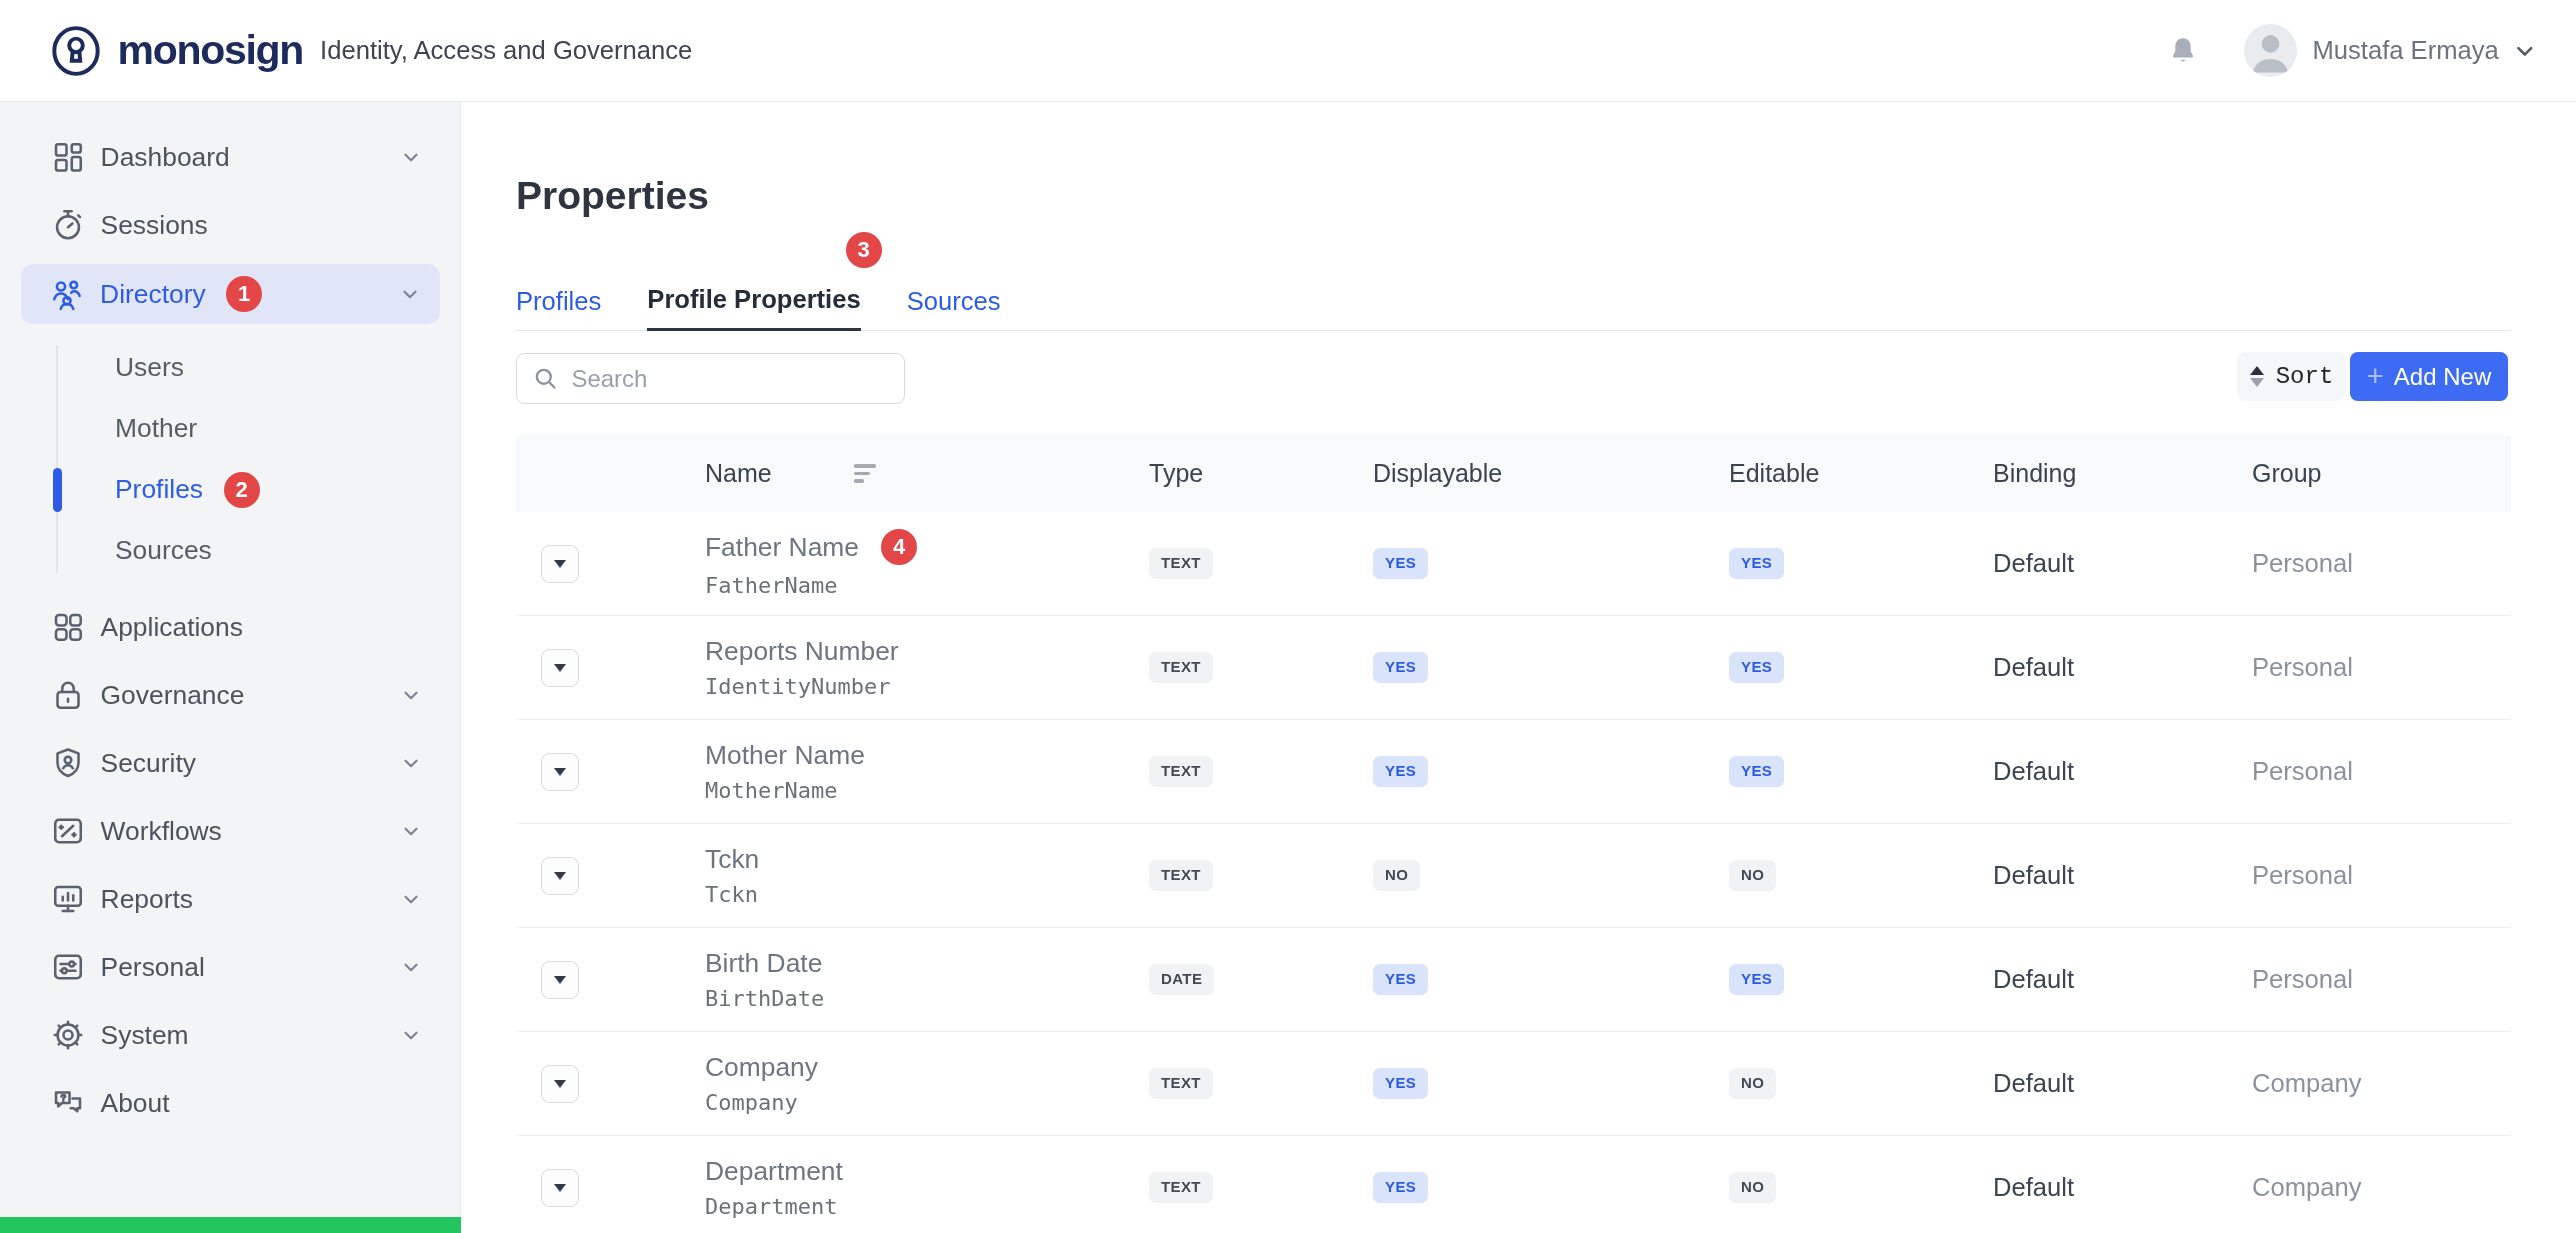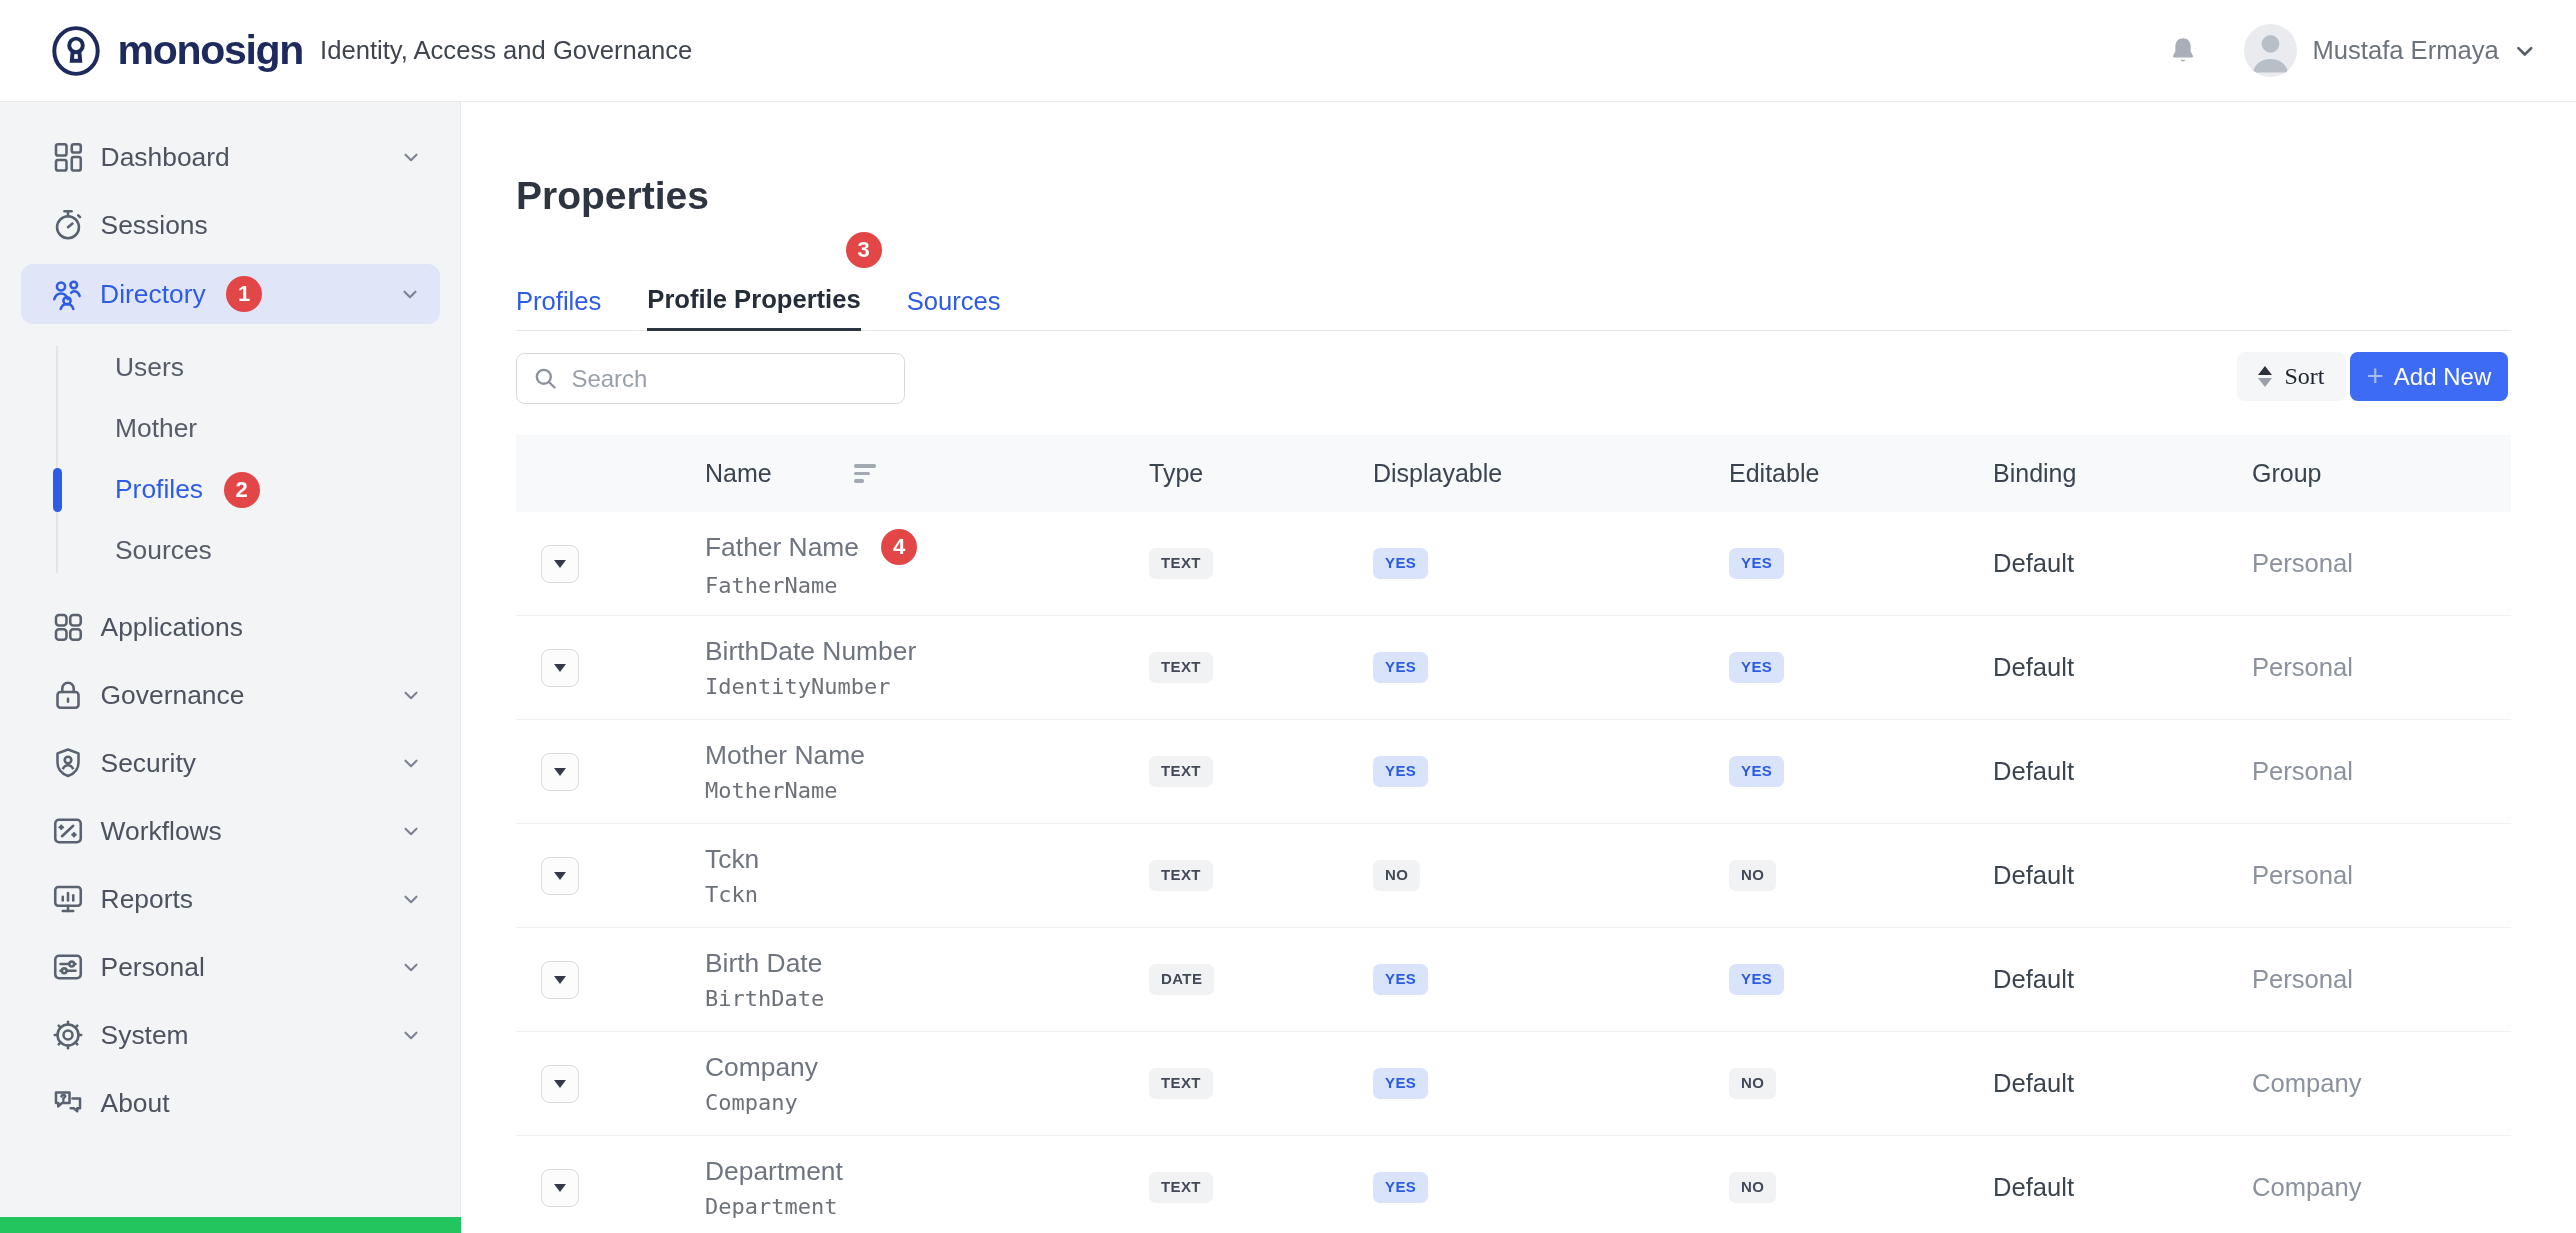--- a/index.html
+++ b/index.html
@@ -55,21 +55,21 @@
 
   .search-box { position:absolute; left:55px; top:251px; width:389px; height:51px;
                 border:1.7px solid #d5d8dd; border-radius:8.5px; background:#fff;
                 display:flex; align-items:center; padding:0 15.4px; }
   .search-box input { border:none; outline:none; font-size:24px; color:#3c434e; margin-left:12px;
                       width:100%; font-family:"Liberation Sans", sans-serif; }
   .search-box input::placeholder { color:#9aa0aa; }
 
   .btn-sort { position:absolute; left:1776px; top:250px; width:109px; height:49px; border-radius:7.7px;
               background:#f5f6f7; border:none; display:flex; align-items:center; justify-content:center;
-              font-size:24px; color:#20262f; cursor:pointer; font-family:Liberation Serif, serif; }
+              font-size:24px; color:#20262f; cursor:pointer; font-family:Liberation Mono, monospace; }
   .sort-glyph { display:flex; flex-direction:column; margin-right:12px; }
   .tri-up { width:0; height:0; border-left:7.7px solid transparent; border-right:7.7px solid transparent;
             border-bottom:9.4px solid #2a313d; margin-bottom:3.4px; }
   .tri-down { width:0; height:0; border-left:7.7px solid transparent; border-right:7.7px solid transparent;
               border-top:9.4px solid #9aa0a8; }
   .btn-add { position:absolute; left:1889px; top:250px; width:158px; height:49px; border-radius:7.7px;
              background:#3d6bf3; border:none; display:flex; align-items:center; justify-content:center;
              font-size:24px; color:#fff; font-weight:500; cursor:pointer; font-family:"Liberation Sans", sans-serif; }
   .plus { color:rgba(255,255,255,.55); font-size:29px; font-weight:400; margin-right:10.2px; line-height:1; }
 
@@ -429,21 +429,21 @@
       </div>
 
       <div class="tgrid trow">
         <div class="action-cell">
             <button class="row-btn">
               <span class="caret"></span>
             </button>
           </div>
         <div>
           <div class="name-line">
-              <span>BirthDate Number</span>
+              <span>Reports Number</span>
             </div>
           <div class="name-key">IdentityNumber</div>
         </div>
         <div><span class="pill neutral">TEXT</span></div>
         <div><span class="pill yes">YES</span></div>
         <div><span class="pill yes">YES</span></div>
         <div class="cell-binding">Default</div>
         <div class="cell-group">Personal</div>
       </div>
 

